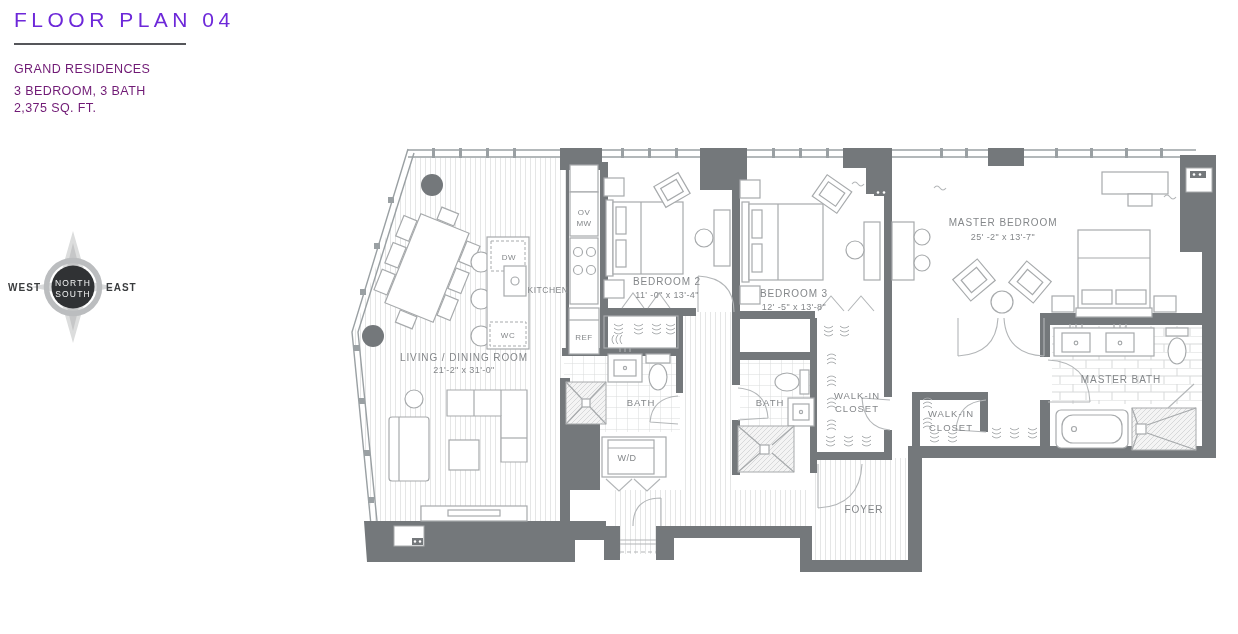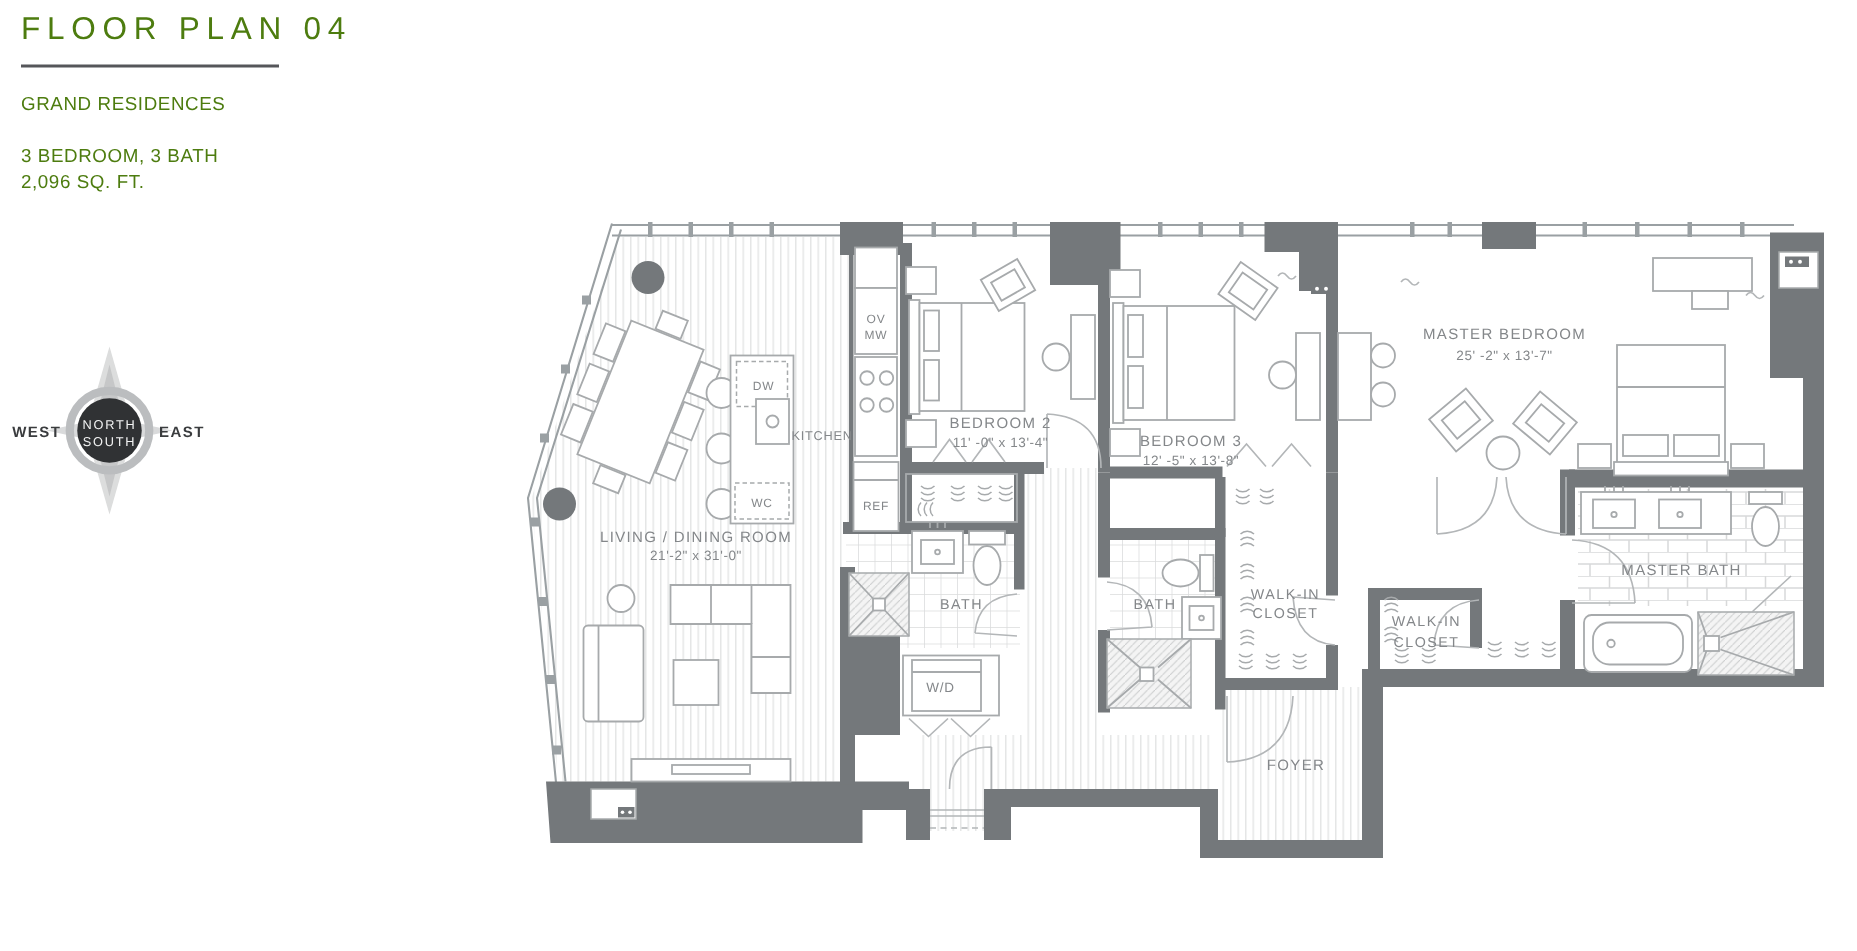--- a/index.html
+++ b/index.html
@@ -1,22 +1,22 @@
 <!DOCTYPE html>
 <html><head>
 <meta charset="utf-8">
 <style>
   html,body{margin:0;padding:0;background:#ffffff;}
   #sheet{position:relative;width:1238px;height:634px;background:#ffffff;overflow:hidden;
          font-family:"Liberation Sans",sans-serif;}
   .info{position:absolute;left:14px;top:8px;width:260px;color:#4b4c4f;}
-  .info h1{margin:0;font-size:21px;font-weight:400;letter-spacing:4.5px;color:#4d7c0f;}
+  .info h1{margin:0;font-size:21px;font-weight:400;letter-spacing:4.5px;color:#6d28d9;}
   .rule{width:172px;height:2px;background:#55565a;margin:11px 0 16px 0;}
-  .ln{margin:0;font-size:12.5px;line-height:17px;letter-spacing:.4px;color:#4d7c0f;}
-  .sp{margin-top:18px;}
+  .ln{margin:0;font-size:12.5px;line-height:17px;letter-spacing:.4px;color:#701a75;}
+  .sp{margin-top:5px;}
   svg{position:absolute;left:0;top:0;}
   svg text{font-family:"Liberation Sans",sans-serif;fill:#84878a;}
   .rn{font-size:10px;letter-spacing:.9px;}
   .rd{font-size:9px;letter-spacing:.4px;}
   .rb{font-size:9.5px;letter-spacing:1px;}
   .ap{font-size:8px;letter-spacing:.5px;}
   .cn{font-size:8.5px;letter-spacing:1.2px;fill:#f2f3f3;}
   .cw{font-size:10px;letter-spacing:1px;fill:#3a3c3e;font-weight:bold;}
   .wall{fill:#74787b;stroke:none;}
   .fur{fill:#ffffff;stroke:#a7aaac;stroke-width:1.2;}
@@ -29,21 +29,21 @@
 </head>
 <body>
 
 <div id="sheet">
 
   <div class="info">
     <h1>FLOOR PLAN 04</h1>
     <div class="rule"></div>
     <p class="ln">GRAND RESIDENCES</p>
     <p class="ln sp">3 BEDROOM, 3 BATH</p>
-    <p class="ln">2,096 SQ. FT.</p>
+    <p class="ln">2,375 SQ. FT.</p>
   </div>
 
   <svg width="1238" height="634" viewBox="0 0 1238 634">
     <defs>
       <pattern id="stripes" width="5" height="8" patternUnits="userSpaceOnUse">
         <rect width="5" height="8" fill="#ffffff"></rect>
           <line x1="0.5" y1="0" x2="0.5" y2="8" stroke="#e5e6e6" stroke-width="1"></line>
       </pattern>
       <pattern id="tile" width="11" height="11" patternUnits="userSpaceOnUse">
         <rect width="11" height="11" fill="#ffffff"></rect>

